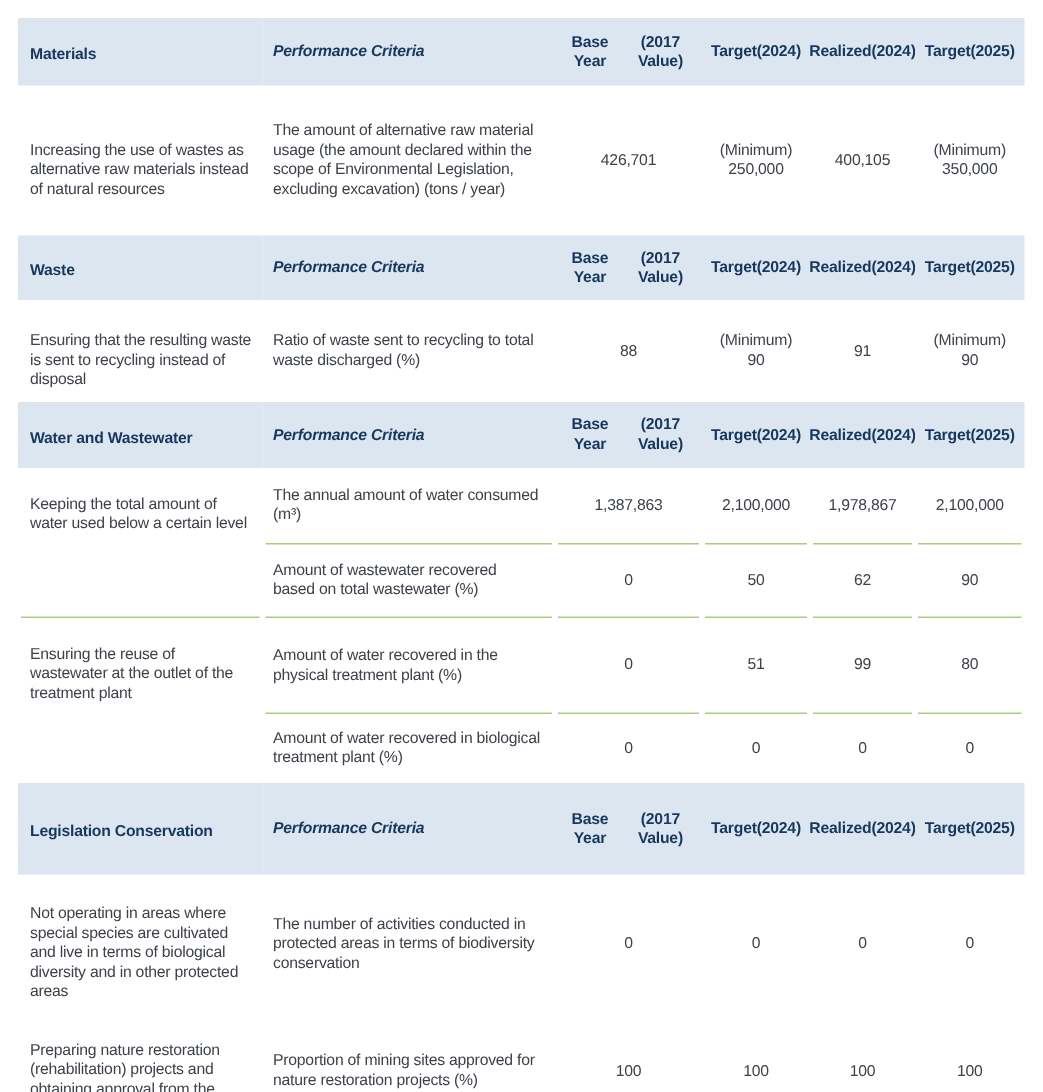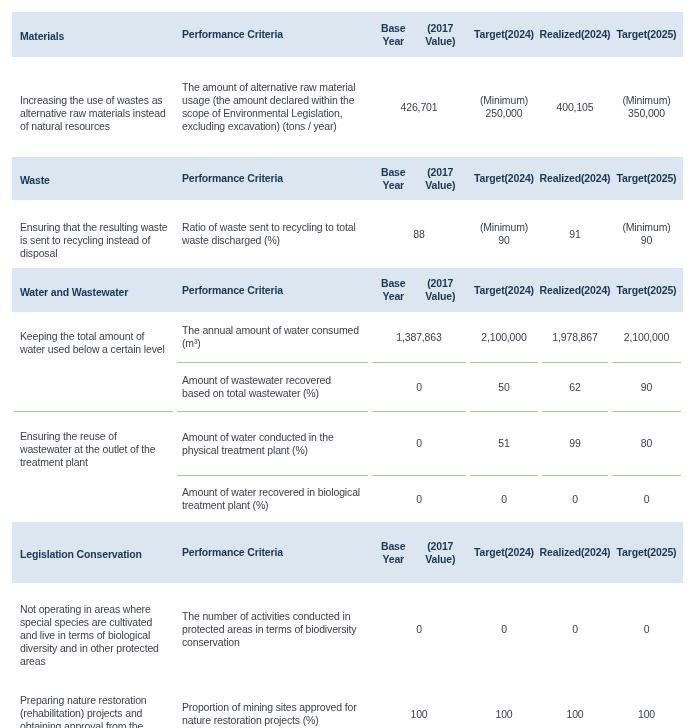--- a/index.html
+++ b/index.html
@@ -22,21 +22,21 @@
     margin:12px 12px 0 12px;
     display:grid;
     grid-template-columns:163px 195px 98px 72px 70px 73px;
   }
   .row{display:contents;}
   .cell{display:flex;align-items:center;}
   
   .band{background:var(--band);color:var(--navy);font-weight:bold;}
   .band-title{padding:4px 6px 0 8px;}
   .band-title span{max-width:125px;display:inline-block;}
-  .band-crit{padding:4px 10px 4px 7px;}
+  .band-crit{padding:4px 10px 4px 7px;font-style:italic;}
   .band-vh{flex-direction:row;justify-content:center;text-align:center;padding:4px 2px;}
   .bh45{min-height:45px;}
   .bh43{min-height:43px;}
   .bh44{min-height:44px;}
   .bh61{min-height:61px;}
   
   .goal{padding:18px 6px 6px 8px;}
   .crit{padding:6px 10px 6px 7px;}
   .val{flex-direction:column;justify-content:center;text-align:center;padding:2px;}
   .h100{min-height:100px;}
@@ -239,21 +239,21 @@
     <div class="sep"></div>
     <div class="sep"></div>
     <div class="sep"></div>
     <div class="sep"></div>
   </div>
   <div class="row">
     <div class="cell goal h48">
         <span>Ensuring the reuse of wastewater at the outlet of the treatment plant</span>
       </div>
     <div class="cell crit h48">
-        <span>Amount of water conducted in the physical treatment plant (%)</span>
+        <span>Amount of water recovered in the physical treatment plant (%)</span>
       </div>
     <div class="cell val h48">
         <span></span>
         <span>0</span>
       </div>
     <div class="cell val h48">
         <span></span>
         <span>51</span>
       </div>
     <div class="cell val h48">

